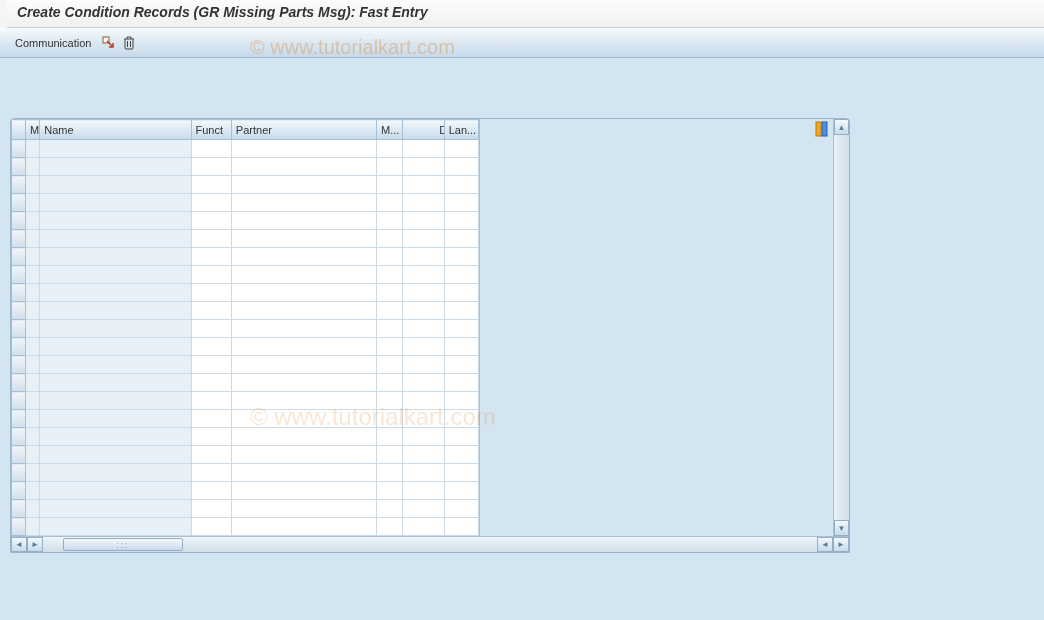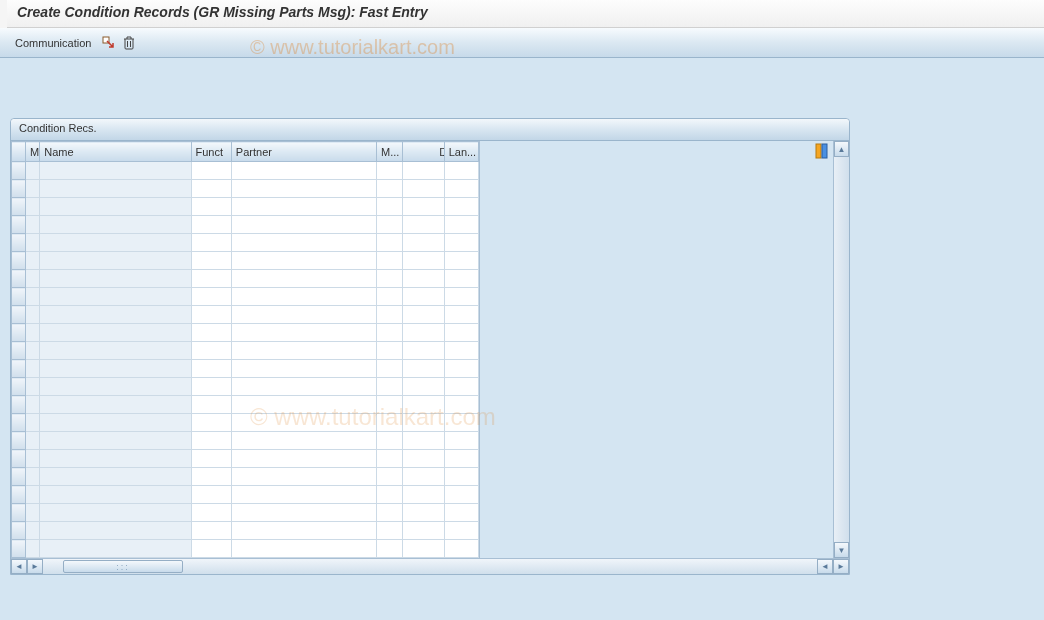--- a/index.html
+++ b/index.html
@@ -238,21 +238,20 @@
   </div>
 </div>
 
 <div class="watermark">© www.tutorialkart.com</div>
 
 <div class="content-area">
 
   <div class="watermark2">© www.tutorialkart.com</div>
 
   <div class="panel">
-    <div class="panel-header">Condition Recs.</div>
 
     <div class="grid-container">
       <div class="table-wrapper">
         <table class="data-grid">
           <thead>
             <tr>
               <th class="sel-col"></th>
               <th class="m-col">M</th>
               <th class="name-col">Name</th>
               <th class="funct-col">Funct</th>

